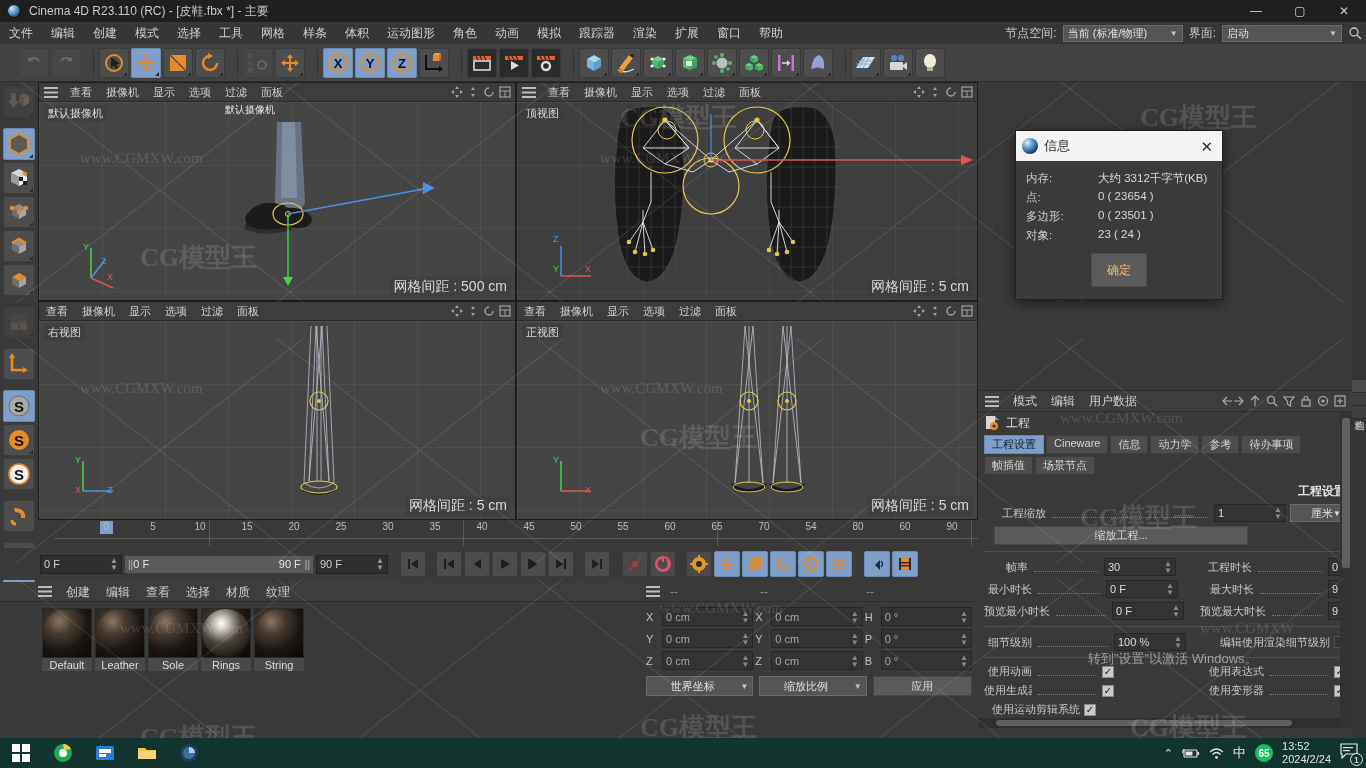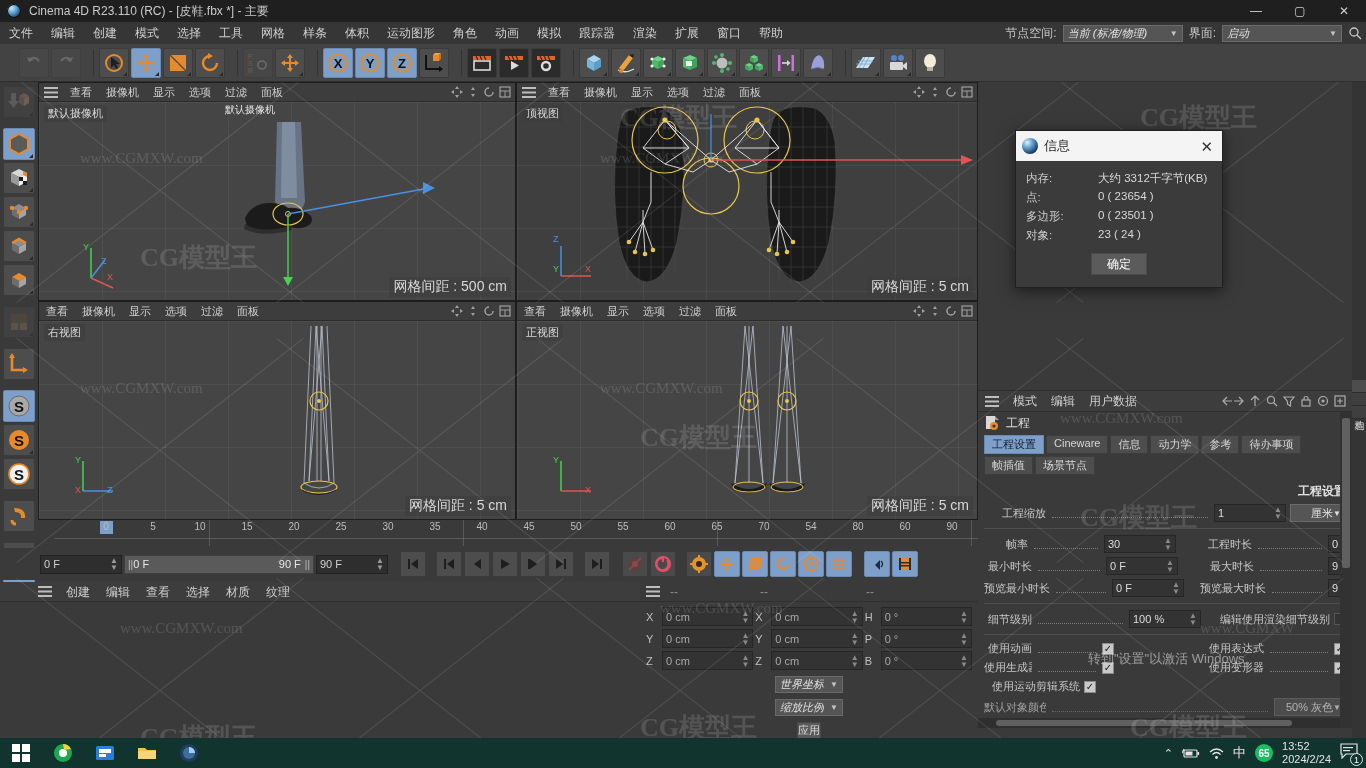--- a/index.html
+++ b/index.html
@@ -28,21 +28,21 @@
   #titlebar .t{color:#c9c9c9;font-size:12px;}
   #winbtns{margin-left:auto;display:flex;height:22px;}
   #winbtns div{width:44px;height:22px;display:flex;align-items:center;justify-content:center;color:#d0d0d0;font-size:12px;}
 
   
   #menubar{height:22px;background:#363636;display:flex;align-items:center;position:relative;z-index:600;}
   #menubar .mi{padding:0 9px;line-height:22px;color:#cfcfcf;font-size:12px;cursor:default;}
   #topright{margin-left:auto;display:flex;align-items:center;gap:6px;padding-right:4px;}
   #topright .lbl{font-size:12px;color:#c8c8c8;}
   .combo{background:#555;border:1px solid #6a6a6a;height:17px;display:flex;align-items:center;
-     padding:0 4px;font-size:11px;color:#e0e0e0;position:relative;font-style:italic;}
+     padding:0 4px;font-size:11px;color:#e0e0e0;position:relative;}
   .combo .cv{flex:1;white-space:nowrap;overflow:hidden;}
   .combo .ca{margin-left:6px;font-size:8px;opacity:.8;}
 
   
   #toolbar{height:38px;background:#434343;display:flex;align-items:center;padding-left:18px;gap:0;
       position:relative;z-index:600;border-bottom:1px solid #2e2e2e;}
   .tb-g{display:flex;align-items:center;margin-right:7px;}
   .tb{width:30px;height:30px;margin:0 1px;background:#4d4d4d;border:1px solid #3b3b3b;border-radius:2px;
       display:flex;align-items:center;justify-content:center;position:relative;cursor:default;}
   .tb.on{background:#7d9fc9;border-color:#6b8ab2;}
@@ -120,21 +120,21 @@
      white-space:nowrap;overflow:hidden;}
 
   
   #coords{position:absolute;left:640px;right:388px;top:582px;bottom:30px;background:#3a3a3a;z-index:300;}
   #cohead{height:20px;display:flex;align-items:center;font-size:12px;gap:0;padding-left:6px;color:#8d8d8d;border-bottom:1px solid #2f2f2f;}
   .cogrid{display:grid;grid-template-columns:14px 1fr 14px 1fr 14px 1fr;gap:3px 2px;padding:5px 6px 0 6px;align-items:center;}
   .colab{font-size:11px;color:#c0c0c0;}
   .cofield{background:#333;border:1px solid #262626;height:19px;display:flex;align-items:center;
      padding:0 3px;font-size:11px;color:#a8a8a8;}
   .cofield .sp{margin-left:auto;font-size:8px;color:#8a8a8a;line-height:7px;}
-  .corow2{display:flex;gap:6px;padding:6px;align-items:center;flex-direction:column;}
+  .corow2{display:flex;gap:6px;padding:6px;align-items:center;}
   .cobtn{background:#5a5a5a;border:1px solid #474747;height:20px;flex:1;display:flex;align-items:center;
      justify-content:center;font-size:11px;color:#dcdcdc;}
 
   
   #right{position:absolute;right:0;top:22px;width:388px;bottom:30px;background:#3a3a3a;z-index:400;}
   #ombar{height:22px;background:#3d3d3d;display:flex;align-items:center;font-size:12px;border-bottom:1px solid #2e2e2e;}
   #ombar .m{padding:0 7px;line-height:22px;color:#cfcfcf;}
   #ombar .icons{margin-left:auto;display:flex;gap:5px;padding-right:22px;opacity:.8;}
   #omtree{position:absolute;left:0;right:14px;top:22px;height:340px;background:#3a3a3a;overflow:hidden;}
   .omrow{display:flex;align-items:center;height:19px;font-size:12px;color:#dcdcdc;padding-left:4px;gap:4px;}
@@ -178,22 +178,22 @@
      border:1px solid #202020;box-shadow:0 3px 14px rgba(0,0,0,.55);}
   #infohead{height:30px;background:#f4f4f4;display:flex;align-items:center;padding:0 6px;}
   #infohead .lg{width:16px;height:16px;border-radius:50%;margin-right:6px;
      background:radial-gradient(circle at 33% 28%,#dff0fb 0%,#5d9fd0 35%,#1b3d63 72%,#0b1a2c 100%);}
   #infohead .tt{font-size:13px;color:#2a2a2a;}
   #infohead .cx{margin-left:auto;font-size:15px;color:#333;line-height:15px;padding:0 3px;}
   #infobody{padding:8px 10px 10px 10px;}
   .irow{display:flex;font-size:11.5px;color:#cdcdcd;padding:2px 0;}
   .irow .k{width:72px;}
   .irow .v{color:#d8d8d8;}
-  #infobtn{margin:8px auto 2px auto;width:56px;height:22px;background:#5b5b5b;border:1px solid #4a4a4a;
-     display:flex;align-items:center;justify-content:center;font-size:12px;color:#ffffff;}
+  #infobtn{margin:8px auto 2px auto;width:56px;height:34px;background:#5b5b5b;border:1px solid #4a4a4a;
+     display:flex;align-items:center;justify-content:center;font-size:12px;color:#fdba74;}
 
   
   #activ{position:absolute;left:1088px;top:648px;z-index:520;color:#eaeaea;opacity:.55;text-align:left;pointer-events:none;}
   #activ .a1{font-size:19px;}
   #activ .a2{font-size:13px;margin-top:2px;}
 
   
   #taskbar{position:absolute;left:0;right:0;bottom:0;height:30px;background:#12342f;z-index:800;
      display:flex;align-items:center;}
   .tbi{width:42px;height:30px;display:flex;align-items:center;justify-content:center;}
@@ -1027,20 +1027,42 @@
         <rect y="4.5" width="14" height="2" fill="#bdbdbd"></rect>
         <rect y="9" width="14" height="2" fill="#bdbdbd"></rect>
       </svg>
     <div class="m">创建</div>
     <div class="m">编辑</div>
     <div class="m">查看</div>
     <div class="m">选择</div>
     <div class="m">材质</div>
     <div class="m">纹理</div>
   </div>
+  <div id="mats">
+    <div class="mat">
+      <div class="sw"></div>
+      <div class="nm">Default</div>
+    </div>
+    <div class="mat">
+      <div class="sw"></div>
+      <div class="nm">Leather</div>
+    </div>
+    <div class="mat">
+      <div class="sw"></div>
+      <div class="nm">Sole</div>
+    </div>
+    <div class="mat rings">
+      <div class="sw"></div>
+      <div class="nm">Rings</div>
+    </div>
+    <div class="mat">
+      <div class="sw"></div>
+      <div class="nm">String</div>
+    </div>
+  </div>
 </div>
 
 <div id="coords">
   <div id="cohead">
     <svg class="ico" width="14" height="11" viewBox="0 0 14 11" style="margin-right:10px">
         <rect y="0" width="14" height="2" fill="#bdbdbd"></rect>
         <rect y="4.5" width="14" height="2" fill="#bdbdbd"></rect>
         <rect y="9" width="14" height="2" fill="#bdbdbd"></rect>
       </svg>
     <span style="width:90px">--</span>
@@ -1219,20 +1241,25 @@
     <div class="arow">
       <span class="alab" style="width:62px">工程缩放</span>
       <span class="dots"></span>
       <div class="afield" style="width:72px">
           <span>1</span>
           <span class="sp">▲<br>▼</span>
         </div>
       <div class="acombo" style="width:56px">
           <span style="flex:1">厘米</span>
           <span style="font-size:8px">▼</span>
+        </div>
+    </div>
+    <div class="arow">
+      <div class="abtn" style="flex:1;margin-left:10px;margin-right:98px">
+          <span>缩放工程...</span>
         </div>
     </div>
     <div class="hline"></div>
     <div class="arow">
       <span class="alab" style="width:44px">帧率</span>
       <span class="dots"></span>
       <div class="afield" style="width:72px">
           <span>30</span>
           <span class="sp">▲<br>▼</span>
         </div>
@@ -1269,21 +1296,21 @@
         </div>
     </div>
     <div class="hline"></div>
     <div class="arow">
       <span class="alab" style="width:48px">细节级别</span>
       <span class="dots"></span>
       <div class="afield" style="width:72px">
           <span>100 %</span>
           <span class="sp">▲<br>▼</span>
         </div>
-      <span class="alab" style="width:120px;margin-left:5px">编辑使用渲染细节级别</span>
+      <span class="alab" style="width:120px;margin-left:20px">编辑使用渲染细节级别</span>
       <span class="chk off">✓</span>
     </div>
     <div class="hline"></div>
     <div class="arow">
       <span class="alab" style="width:48px">使用动画</span>
       <span class="dots"></span>
       <span class="chk" style="margin-right:84px">✓</span>
       <span class="alab" style="width:62px">使用表达式</span>
       <span class="dots"></span>
       <span class="chk">✓</span>

